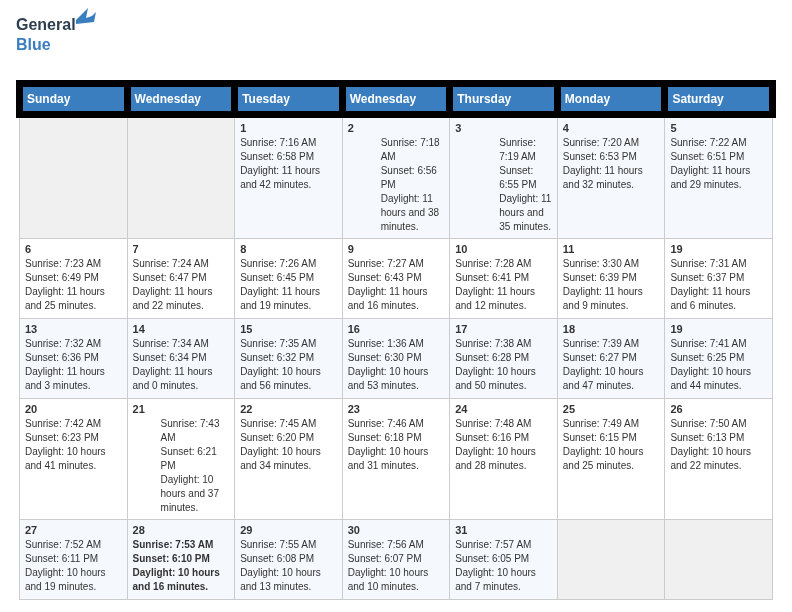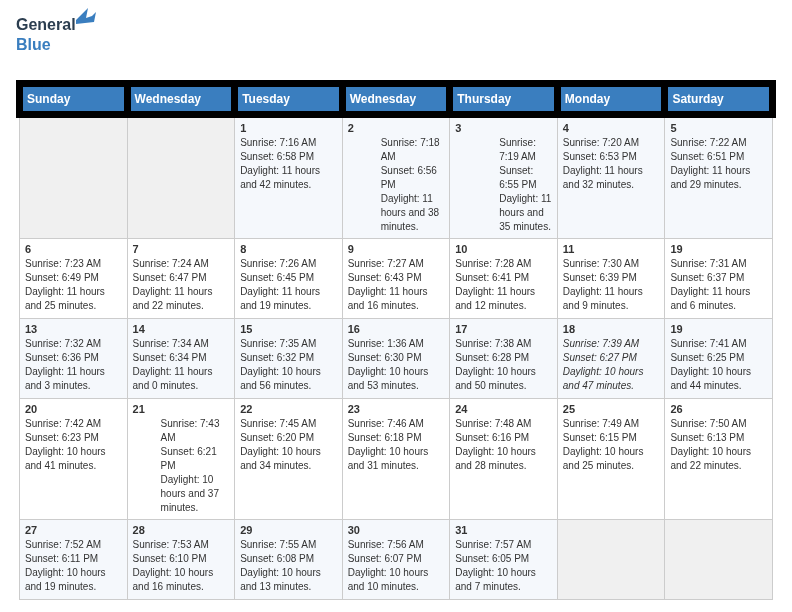--- a/index.html
+++ b/index.html
@@ -171,21 +171,21 @@
 Daylight: 11 hours and 16 minutes.</div>
         </td>
         <td>
           <span class="day-number">10</span>
           <div class="day-info" style="white-space: pre-line;">Sunrise: 7:28 AM
 Sunset: 6:41 PM
 Daylight: 11 hours and 12 minutes.</div>
         </td>
         <td>
           <span class="day-number">11</span>
-          <div class="day-info" style="white-space: pre-line;">Sunrise: 7:30 AM
+          <div class="day-info" style="white-space: pre-line;">Sunrise: 3:30 AM
 Sunset: 6:39 PM
 Daylight: 11 hours and 9 minutes.</div>
         </td>
         <td>
           <span class="day-number">19</span>
           <div class="day-info" style="white-space: pre-line;">Sunrise: 7:31 AM
 Sunset: 6:37 PM
 Daylight: 11 hours and 6 minutes.</div>
         </td>
       </tr>
@@ -215,21 +215,21 @@
 Daylight: 10 hours and 53 minutes.</div>
         </td>
         <td>
           <span class="day-number">17</span>
           <div class="day-info" style="white-space: pre-line;">Sunrise: 7:38 AM
 Sunset: 6:28 PM
 Daylight: 10 hours and 50 minutes.</div>
         </td>
         <td>
           <span class="day-number">18</span>
-          <div class="day-info" style="white-space: pre-line; font-style: italic;">Sunrise: 7:39 AM
+          <div class="day-info" style="white-space: pre-line;">Sunrise: 7:39 AM
 Sunset: 6:27 PM
 Daylight: 10 hours and 47 minutes.</div>
         </td>
         <td>
           <span class="day-number">19</span>
           <div class="day-info" style="white-space: pre-line;">Sunrise: 7:41 AM
 Sunset: 6:25 PM
 Daylight: 10 hours and 44 minutes.</div>
         </td>
       </tr>
@@ -279,21 +279,21 @@
       </tr>
       <tr>
         <td>
           <span class="day-number">27</span>
           <div class="day-info" style="white-space: pre-line;">Sunrise: 7:52 AM
 Sunset: 6:11 PM
 Daylight: 10 hours and 19 minutes.</div>
         </td>
         <td>
           <span class="day-number">28</span>
-          <div class="day-info" style="white-space: pre-line;">Sunrise: 7:53 AM
+          <div class="day-info" style="white-space: pre-line; font-weight: bold;">Sunrise: 7:53 AM
 Sunset: 6:10 PM
 Daylight: 10 hours and 16 minutes.</div>
         </td>
         <td>
           <span class="day-number">29</span>
           <div class="day-info" style="white-space: pre-line;">Sunrise: 7:55 AM
 Sunset: 6:08 PM
 Daylight: 10 hours and 13 minutes.</div>
         </td>
         <td>

